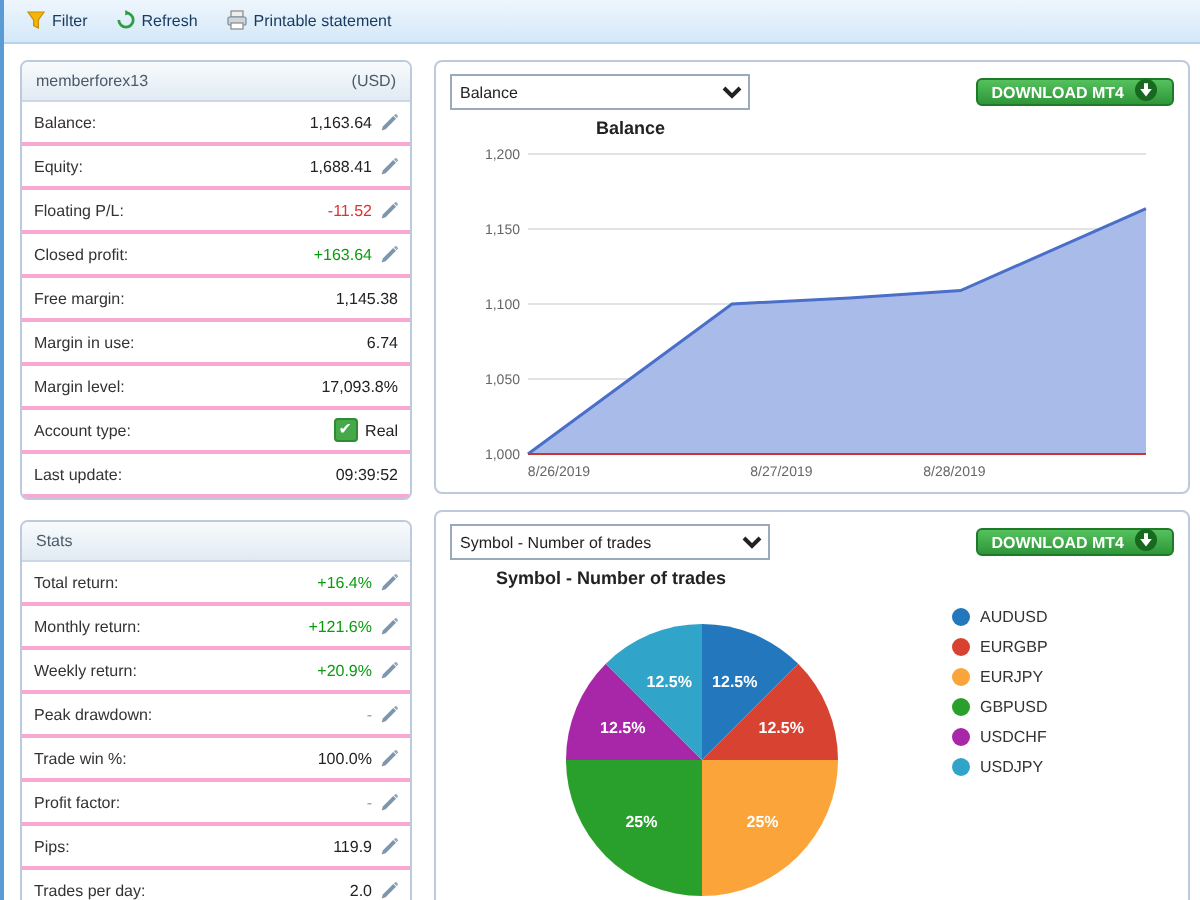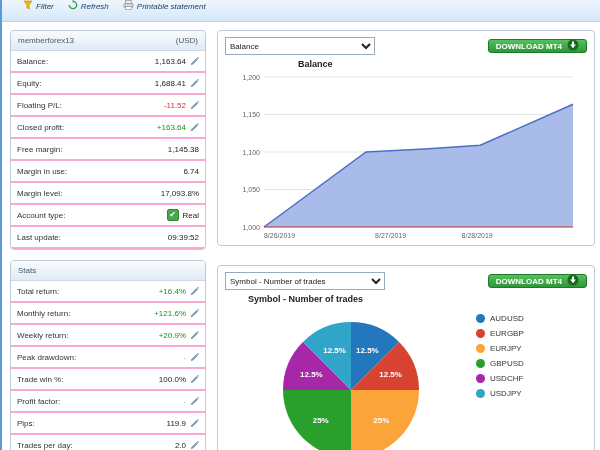--- a/index.html
+++ b/index.html
@@ -1,23 +1,23 @@
 <!DOCTYPE html>
 <html><head>
 <meta charset="utf-8">
 <style>
   html,body{margin:0;padding:0;background:#fff;}
   .app{position:relative;width:600px;height:450px;overflow:hidden;
        font-family:"Liberation Sans",sans-serif;background:#fff;
        border-left:2px solid #5b9bd5;box-sizing:border-box;}
 
   
-  .toolbar{height:21px;display:flex;align-items:flex-start;gap:4px;padding:0 16px;
+  .toolbar{height:21px;display:flex;align-items:center;gap:4px;padding:0 6px;
     background:linear-gradient(#eef6fd,#d4e8f8);border-bottom:1px solid #b8d2e8;
-    font-size:8px;color:#173a5f;font-style:italic;}
+    font-size:8px;color:#173a5f;}
   .tool{display:flex;align-items:center;gap:3px;cursor:pointer;padding:0 5px;}
 
   
   .left-col{position:absolute;left:8px;top:30px;width:196px;}
   .right-col{position:absolute;left:215px;top:30px;width:378px;}
 
   
   .panel{border:1px solid #bccadb;border-radius:4px;background:#fff;overflow:hidden;}
   .panel-header{height:19px;display:flex;justify-content:space-between;align-items:center;
     padding:0 7px;background:linear-gradient(#f8fbfd,#e1eaf3);border-bottom:1px solid #ccd8e5;
@@ -30,21 +30,21 @@
   .rlabel{flex:1;}
   .rvalue{text-align:right;color:#222;}
   .rvalue.up{color:#0a9c10;}
   .rvalue.down{color:#e03030;}
   .rvalue.muted{color:#999;}
   .edit{margin-left:4px;display:flex;align-items:center;cursor:pointer;}
   .checkbox{width:10px;height:10px;background:#45a949;border:1px solid #2f8a33;border-radius:2px;
     color:#fff;font-size:8px;line-height:10px;text-align:center;margin-right:4px;}
 
   
-  .panel-balance{margin-bottom:19px;}
+  .panel-balance{margin-bottom:8px;}
   .controls{display:flex;justify-content:space-between;align-items:center;padding:6px 7px 3px;}
   .controls select{font-size:8px;height:18px;border:1px solid #9ab;color:#222;background:#fff;}
   .sel-balance{width:150px;} .sel-symbol{width:160px;}
   .dl-btn{height:14px;display:flex;align-items:center;gap:5px;padding:0 7px;
     background:linear-gradient(#55c15d,#2e9639);border:1px solid #1f7a28;border-radius:3px;
     color:#fff;font-weight:bold;font-size:8px;cursor:pointer;}
   .chart-title{font-size:9px;font-weight:bold;color:#222;margin:1px 0 0 80px;}
   .pie-title{margin-left:30px;}
   .tick{font-size:7px;fill:#666;font-family:"Liberation Sans",sans-serif;}
   .pie-label{font-size:8px;font-weight:bold;fill:#fff;font-family:"Liberation Sans",sans-serif;}

